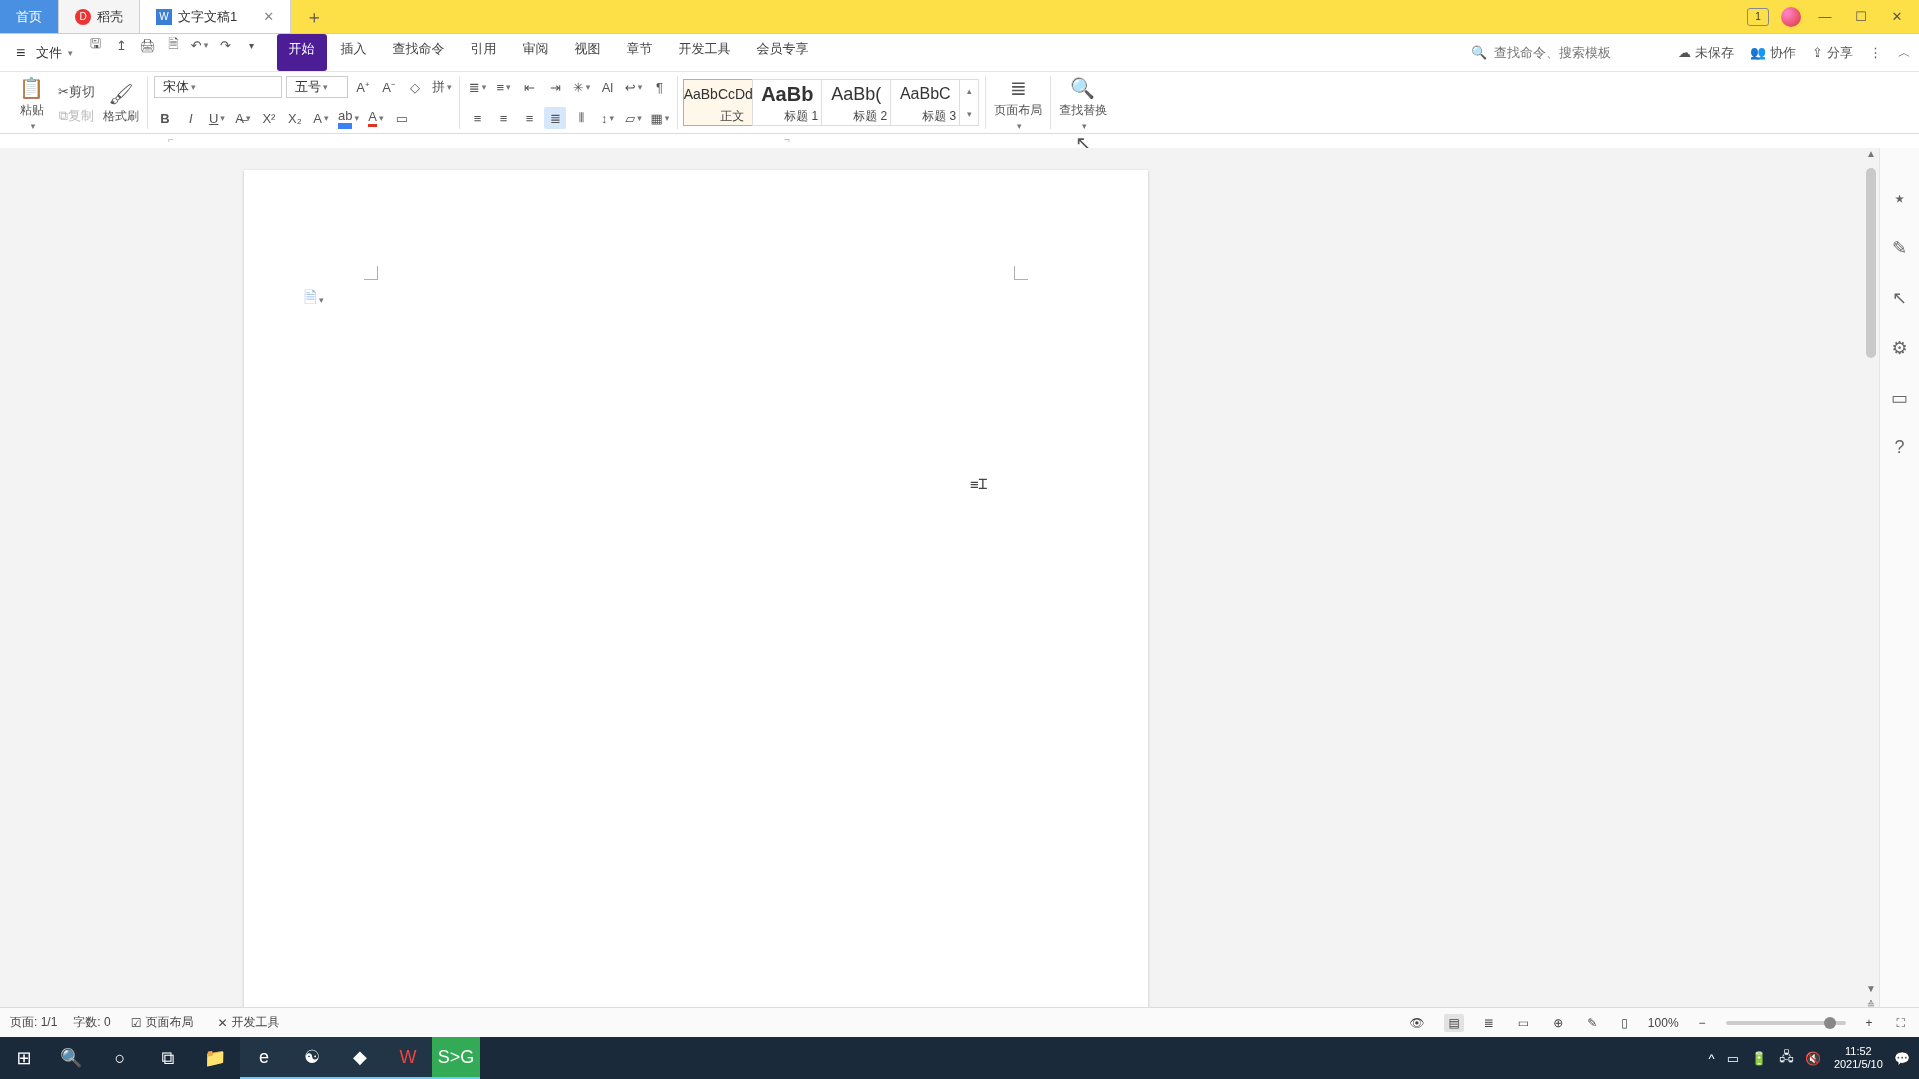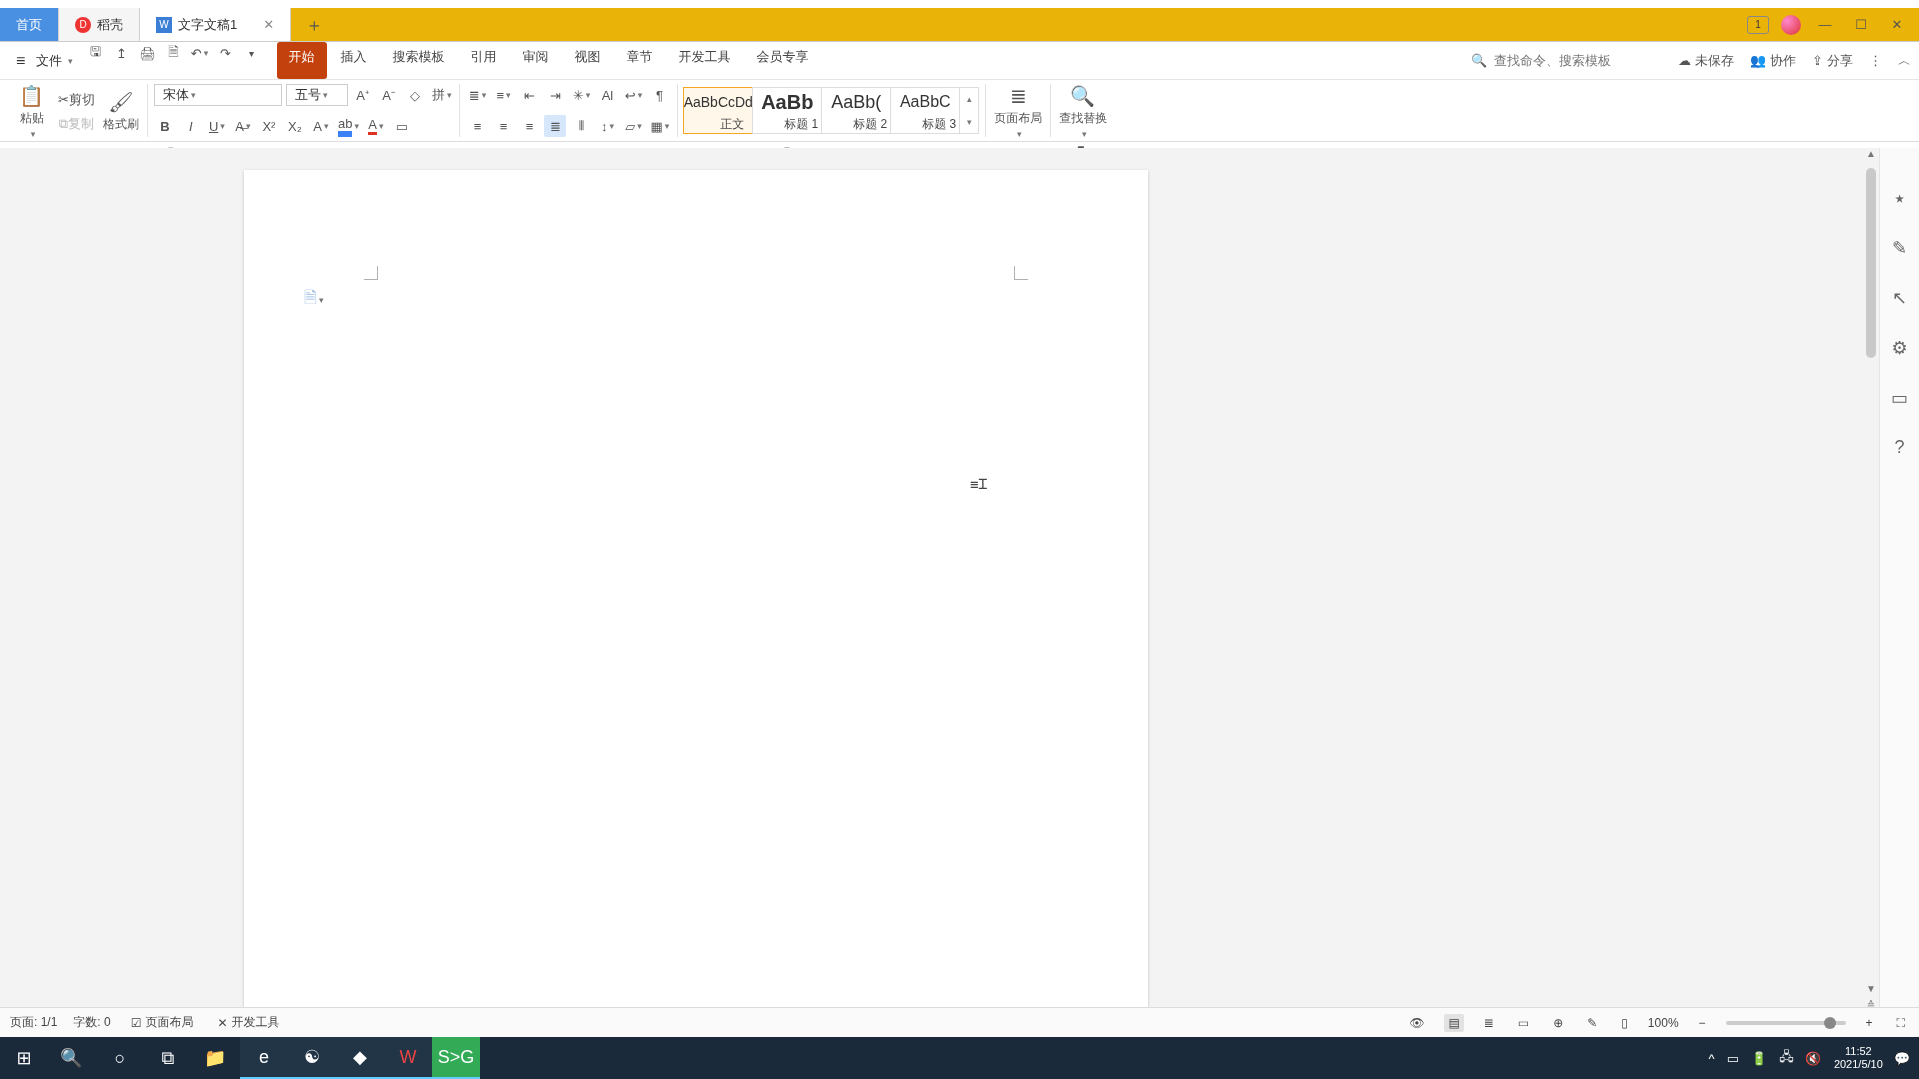--- a/index.html
+++ b/index.html
@@ -1,40 +1,40 @@
 <!DOCTYPE html>
 <html><head>
 <meta charset="utf-8">
 <style>
 * { box-sizing: border-box; margin: 0; padding: 0; font-family: "Microsoft YaHei", sans-serif; }
 body { width: 1919px; height: 1079px; background: #fff; overflow: hidden; font-size: 13px; color: #333; }
 
 
-.tabbar { height: 34px; background: #eab308; display: flex; align-items: stretch; border-bottom: 1px solid #ccc; margin-top: 8px; }
+.tabbar { height: 34px; background: #fde047; display: flex; align-items: stretch; border-bottom: 1px solid #ccc; }
 .tab { display: flex; align-items: center; padding: 0 16px; gap: 6px; border-right: 1px solid #d0d0d0; cursor: pointer; }
 .tab.home { background: #4a90e2; color: #fff; }
 .tab.docao { background: #f5f5f5; }
 .tab.active { background: #fff; }
 .tab .close { margin-left: 20px; color: #888; }
 .tab-add { display:flex; align-items:center; padding:0 14px; color:#555; font-size:18px; }
 .tabbar-spacer { flex:1; }
 .tabbar-right { display:flex; align-items:center; gap:12px; padding:0 10px; }
 .winbtn { width:24px; text-align:center; color:#555; cursor:pointer; }
 .avatar { width:20px; height:20px; border-radius:50%; background: radial-gradient(circle at 30% 30%, #f8c, #d33); }
 .badge1 { width:22px; height:18px; border:1px solid #888; border-radius:3px; font-size:10px; display:flex; align-items:center; justify-content:center; }
 
 
 .menubar { height: 38px; display:flex; padding:0 8px; gap:4px; border-bottom:1px solid #e5e5e5; }
 .file-btn { display:flex; align-items:center; gap:6px; padding:4px 8px; cursor:pointer; }
 .hamburger { display:inline-block; width:14px; }
 .hamburger::before { content:"≡"; font-size:16px; }
 .qa-icon { width:22px; height:22px; display:flex; align-items:center; justify-content:center; color:#555; cursor:pointer; }
 .menu-items { display:flex; gap:2px; margin-left:10px; }
 .menu-item { padding:6px 12px; cursor:pointer; border-radius:3px; color:#444; }
-.menu-item.active { background:#c2410c; color:#fff; }
+.menu-item.active { background:#4c1d95; color:#fff; }
 .menubar-spacer { flex:1; }
 .search-wrap { display:flex; align-items:center; gap:6px; color:#999; }
 .search-wrap input { border:none; outline:none; width:160px; font-size:13px; }
 .mb-right { display:flex; align-items:center; gap:16px; margin-left:20px; color:#555; }
 .mb-right span { cursor:pointer; display:flex; align-items:center; gap:4px; }
 
 
 .ribbon { height: 62px; border-bottom:1px solid #dcdcdc; display:flex; align-items:stretch; padding:4px 6px; }
 .rgroup { display:flex; flex-direction:column; justify-content:space-between; padding:0 6px; border-right:1px solid #e2e2e2; }
 .rgroup:last-child { border-right:none; }
@@ -132,21 +132,21 @@
   <div class="qa-icon">↥</div>
   <div class="qa-icon">🖨</div>
   <div class="qa-icon">🗎</div>
   <div class="qa-icon dd">↶</div>
   <div class="qa-icon">↷</div>
   <div class="qa-icon" style="font-size:10px">▾</div>
 
   <div class="menu-items">
     <div class="menu-item active"><span>开始</span></div>
     <div class="menu-item"><span>插入</span></div>
-    <div class="menu-item"><span>搜索模板</span></div>
+    <div class="menu-item"><span>查找命令</span></div>
     <div class="menu-item"><span>引用</span></div>
     <div class="menu-item"><span>审阅</span></div>
     <div class="menu-item"><span>视图</span></div>
     <div class="menu-item"><span>章节</span></div>
     <div class="menu-item"><span>开发工具</span></div>
     <div class="menu-item"><span>会员专享</span></div>
   </div>
 
   <div class="menubar-spacer"></div>
   <div class="search-wrap">

